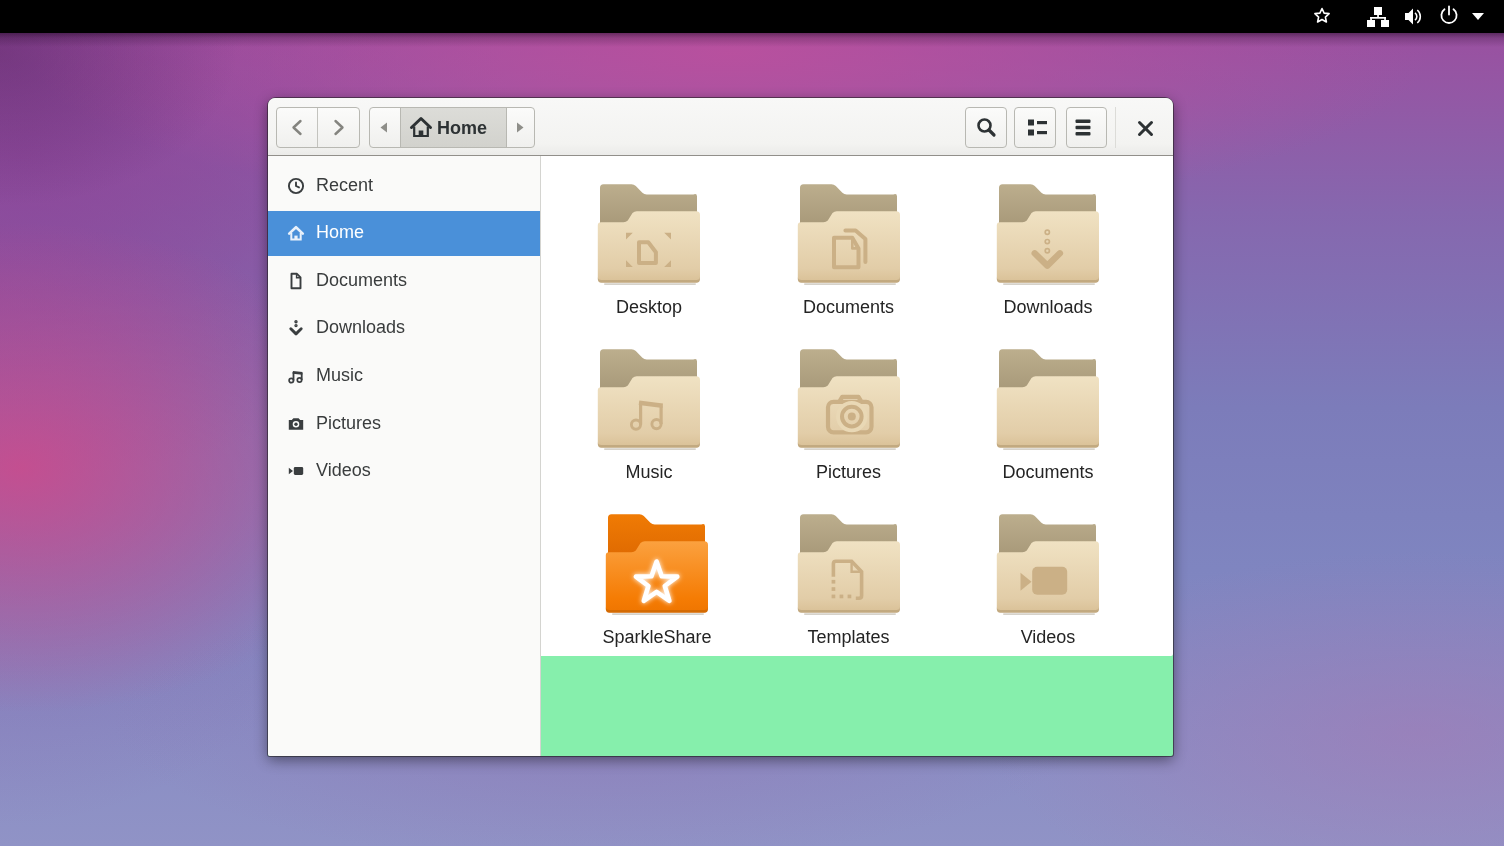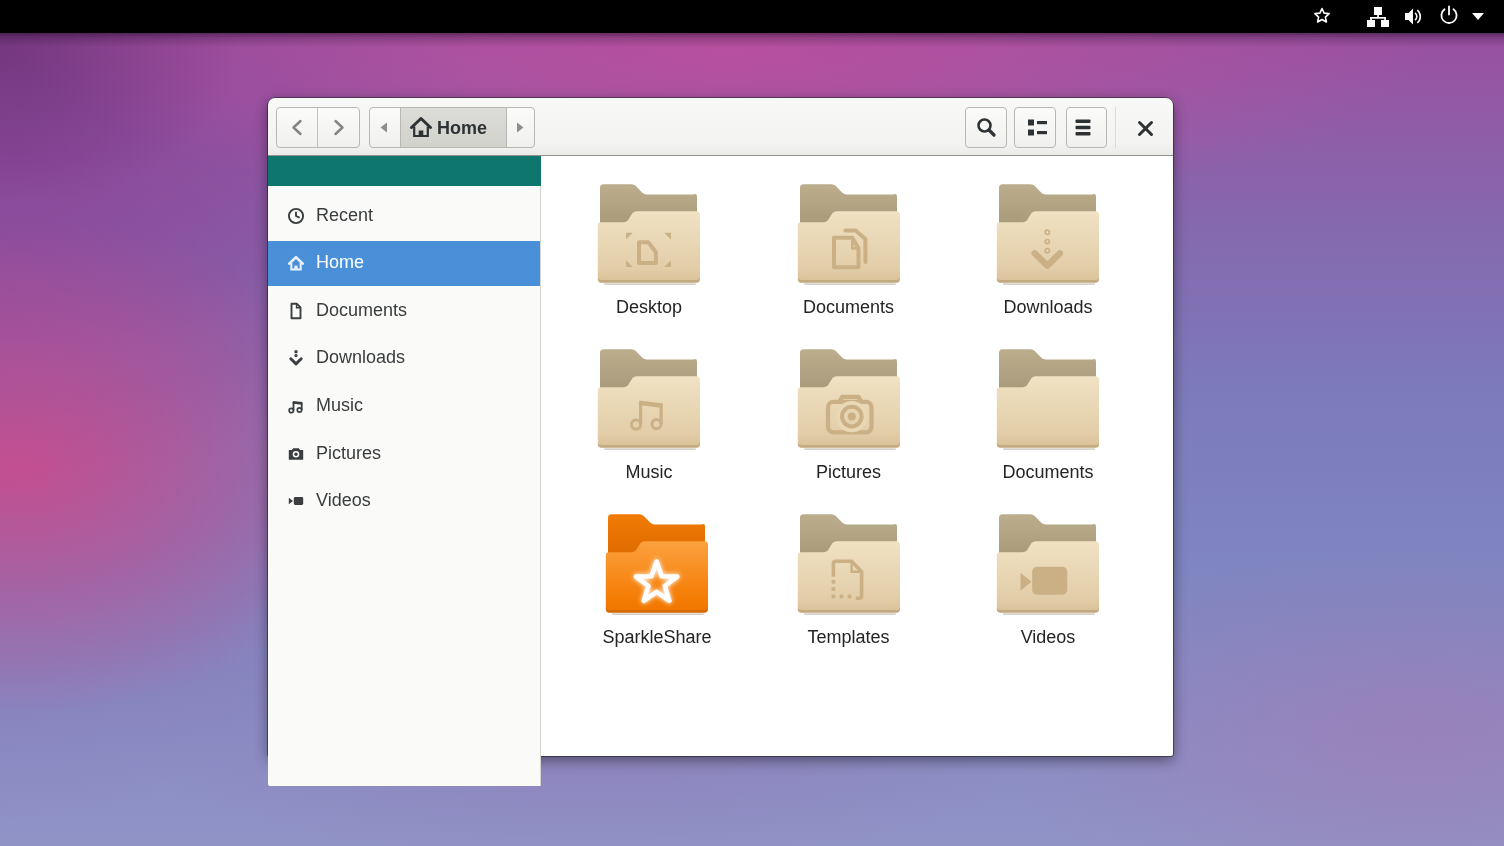--- a/index.html
+++ b/index.html
@@ -13,36 +13,36 @@
     radial-gradient(700px 450px at 20px 120px, rgba(139,68,152,0.75), rgba(139,68,152,0) 72%),
     radial-gradient(620px 260px at 1420px 700px, rgba(168,118,178,0.5), rgba(168,118,178,0) 70%),
     radial-gradient(700px 200px at 600px 690px, rgba(150,105,170,0.35), rgba(150,105,170,0) 70%),
     radial-gradient(620px 740px at 0px 260px, rgba(148,72,152,0.55), rgba(148,72,152,0) 72%),
     linear-gradient(to bottom, #9a50a0 0%, #8667ae 22%, #7c7cba 46%, #7f85c0 66%, #898dc4 86%, #9093c6 100%);
 }
 #topbar{position:absolute;left:0;top:0;width:1504px;height:33px;background:#000;}
 #topbar svg{position:absolute;top:0;}
 #win{position:absolute;left:268px;top:98px;width:905px;height:658px;
   border-radius:8px 8px 2px 2px;
-  background:#0f766e;
+  background:#86efac;
   box-shadow:0 0 0 1px rgba(30,30,30,0.55), 0 4px 14px rgba(0,0,0,0.45);}
 #hdr{position:absolute;left:0;top:0;width:905px;height:58px;
   border-radius:7px 7px 0 0;
   background:linear-gradient(to bottom,#f8f8f7 0%,#f3f3f1 80%,#ebebe9 100%);
   border-bottom:1px solid #918f8a;box-sizing:border-box;}
 .btn{position:absolute;border:1px solid #b8b8b2;border-radius:4px;
   background:linear-gradient(to bottom,#fbfbfa,#f0f0ee);box-sizing:border-box;}
 #sidebar{position:absolute;left:0;top:58px;width:272px;height:600px;
   background:#fafaf9;border-right:1px solid #d4d4d0;box-sizing:content-box;
-  border-radius:0 0 0 2px;margin-top:30px;}
+  border-radius:0 0 0 2px;}
 .srow{position:absolute;left:0;width:272px;height:45px;color:#393c3d;font-size:18px;}
 .srow .ic{position:absolute;left:287px;top:50%;margin-top:-9px;width:18px;height:18px;left:19px;}
 .srow .tx{position:absolute;left:48px;top:50%;transform:translateY(-52%);}
 .srow.sel{background:#4a90d9;color:#fff;}
-#main{position:absolute;left:273px;top:58px;width:632px;height:600px;background:#fff;
+#main{position:absolute;left:273px;top:58px;width:632px;height:500px;background:#fff;
   border-radius:0 0 2px 0;}
 .cell{position:absolute;width:200px;text-align:center;}
 .cell svg.folder{display:block;margin:0 auto;}
 .cell .lbl{display:block;margin-top:10px;font-size:18px;color:#242424;}
 </style>
 </head>
 <body>
 <div id="wall"></div>
 <div id="topbar">
 <svg width="240" height="33" viewBox="0 0 240 33" style="left:1264px" fill="none" stroke="#fff">

